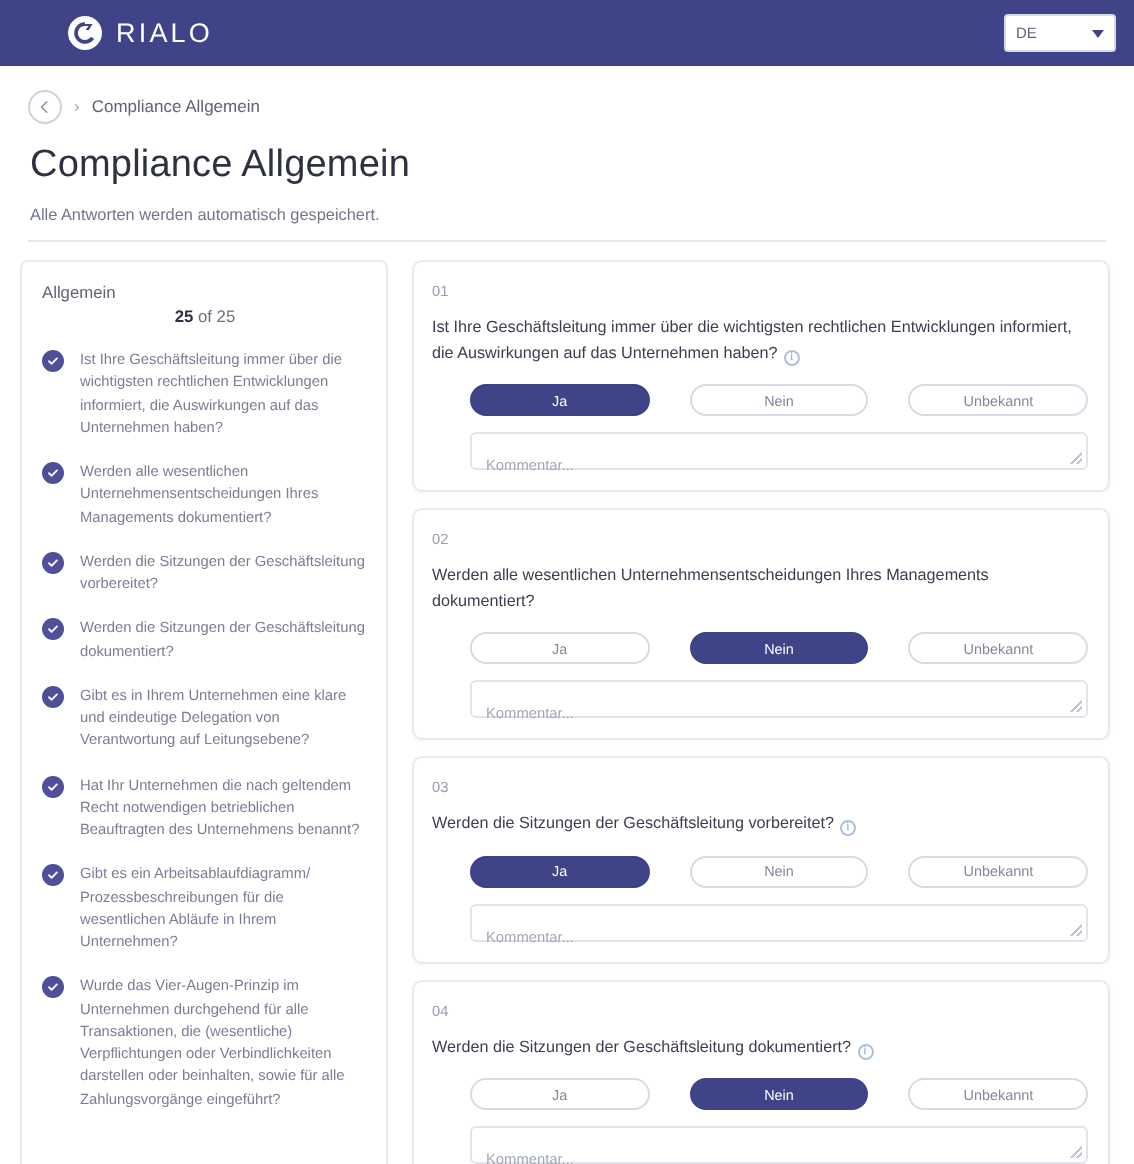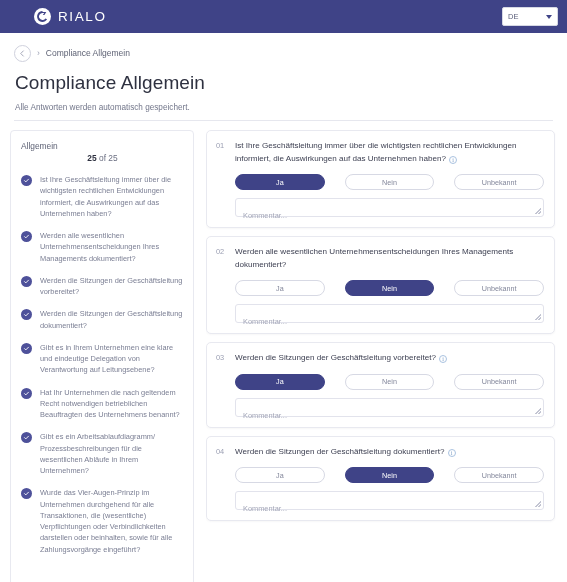--- a/index.html
+++ b/index.html
@@ -112,21 +112,21 @@
     padding-right: 4px;
   }
   .qcard {
     background: #ffffff;
     border: 1px solid #e8e9f0;
     border-radius: 5px;
     padding: 9px 10px 10px 9px;
     margin-bottom: 8px;
     box-shadow: 0 1px 2px rgba(60,62,100,0.045);
   }
-  .qhead { display: flex; gap: 8px; align-items: flex-start; }
+  .qhead { display: flex; gap: 8px; align-items: flex-start; flex-direction: column; }
   .qnum {
     font-size: 7.4px; color: #9a9eb2; flex: none;
     padding-top: 1px; min-width: 11px;
   }
   .qtext {
     font-size: 8.1px; line-height: 1.55; color: #3b3e50;
   }
   .info-icon {
     display: inline-flex; align-items: center; justify-content: center;
     width: 8px; height: 8px; border-radius: 50%;

